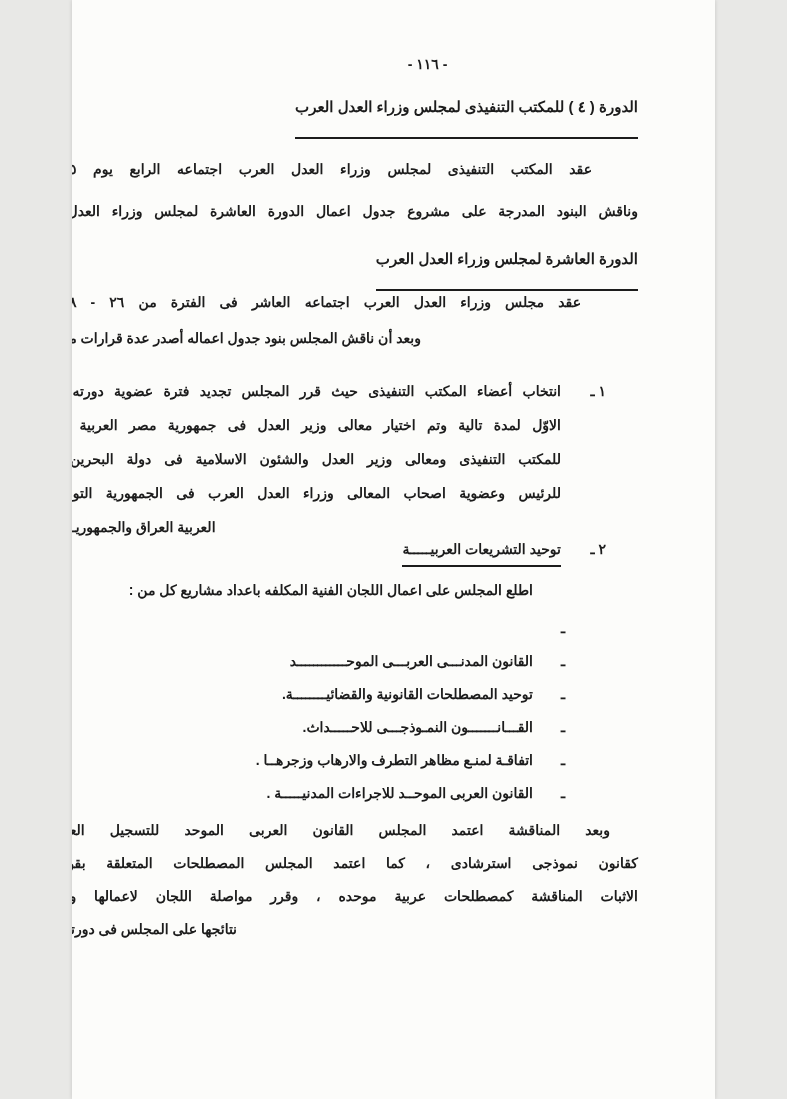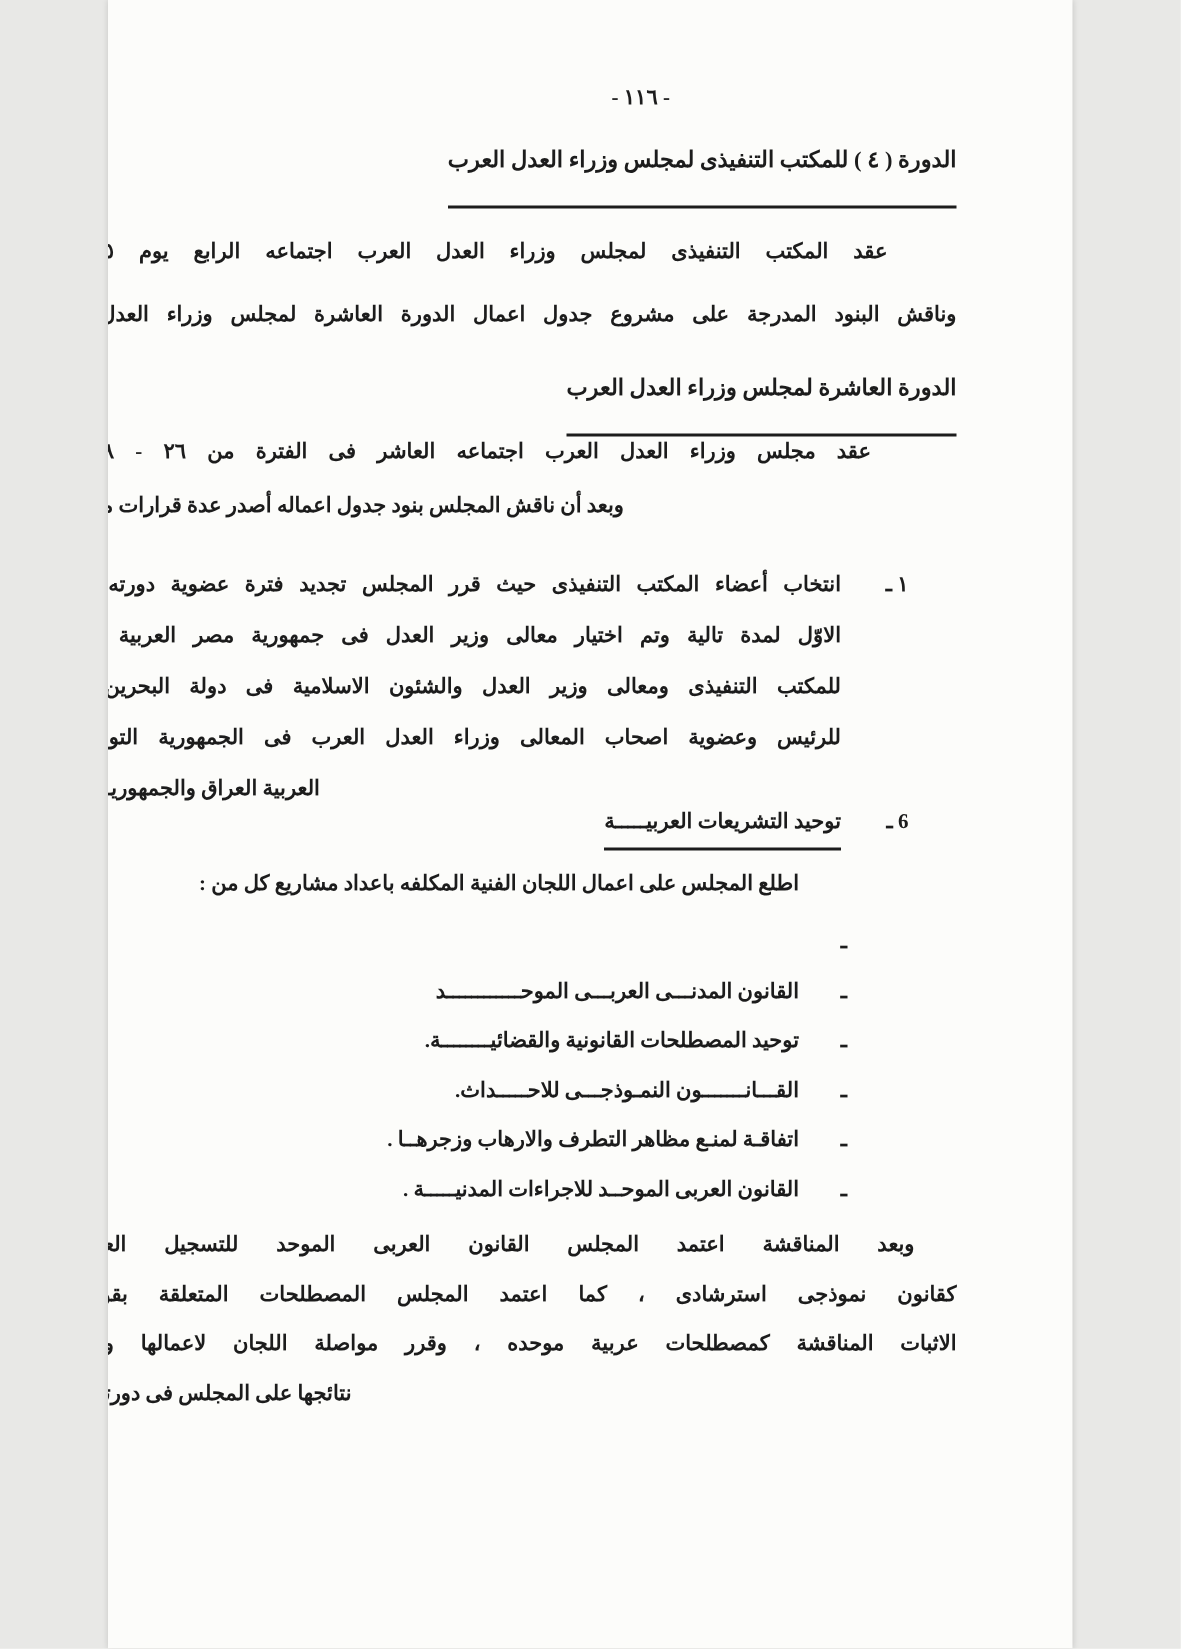--- a/index.html
+++ b/index.html
@@ -2,21 +2,21 @@
 <html lang="ar" dir="rtl"><head>
 <meta charset="utf-8">
 <style>
   html,body{margin:0;padding:0;background:#e8e8e6;}
   .sheet{
     position:relative;
     width:643px;height:1099px;
     margin:0 auto;
     background:var(--paper,#fcfcfa);
     color:var(--ink,#1c1c1c);
-    font-family:Liberation Serif, serif;
+    font-family:Liberation Sans, sans-serif;
     font-weight:700;
     direction:rtl;
     overflow:hidden;
     box-shadow:0 0 4px rgba(0,0,0,.15);
   }
   .abs{position:absolute;}
   .col{right:77px;width:622px;}
 
   .page-number{top:56px;left:68px;right:0;text-align:center;font-size:14px;letter-spacing:1px;}
 
@@ -90,21 +90,21 @@
     <div class="item-text">
       <div class="line just">انتخاب أعضاء المكتب التنفيذى حيث قرر المجلس تجديد فترة عضوية دورته التنفيذى</div>
       <div class="line just">الاوّل لمدة تالية وتم اختيار معالى وزير العدل فى جمهورية مصر العربية رئيســـــا</div>
       <div class="line just">للمكتب التنفيذى ومعالى وزير العدل والشئون الاسلامية فى دولة البحرين نائبـــــا</div>
       <div class="line just">للرئيس وعضوية اصحاب المعالى وزراء العدل العرب فى الجمهورية التونسيـــــــة</div>
       <div class="line">العربية العراق والجمهوريـة اليمنية .</div>
     </div>
   </div>
 
   <div class="abs col item item2">
-    <span class="num">6 ـ</span>
+    <span class="num">٢ ـ</span>
     <div class="item-text">
       <span class="sub-heading">توحيد التشريعات العربيـــــة</span>
     </div>
   </div>
 
   <div class="abs col intro">اطلع المجلس على اعمال اللجان الفنية المكلفه باعداد مشاريع كل من :</div>
 
   <div class="abs col bullets">
     <div class="bullet-row">
       <span class="dash">ـ</span>

